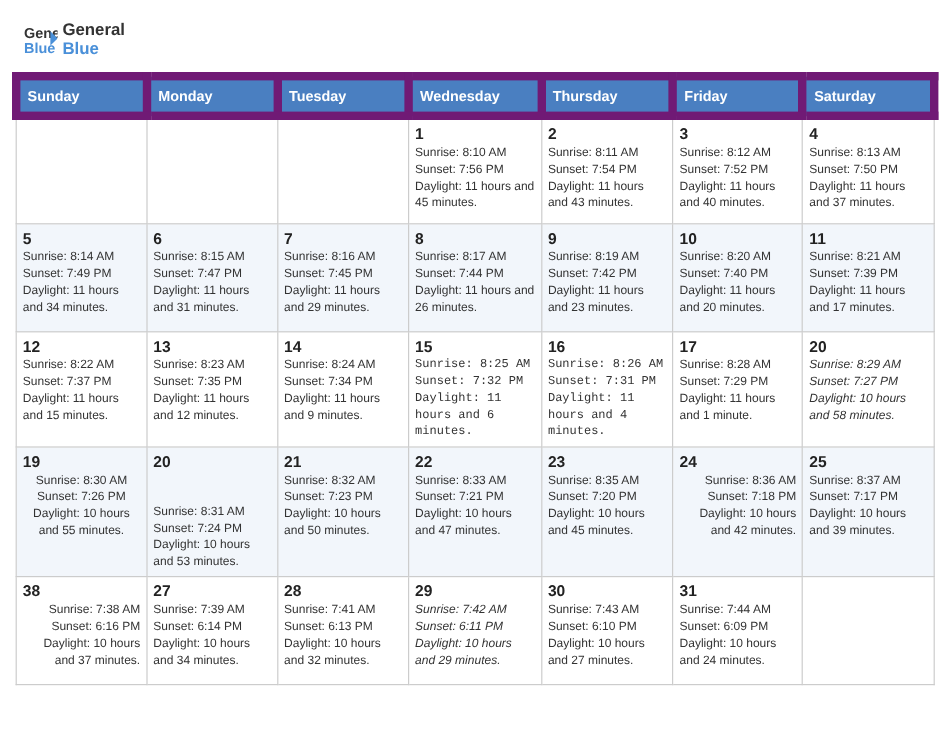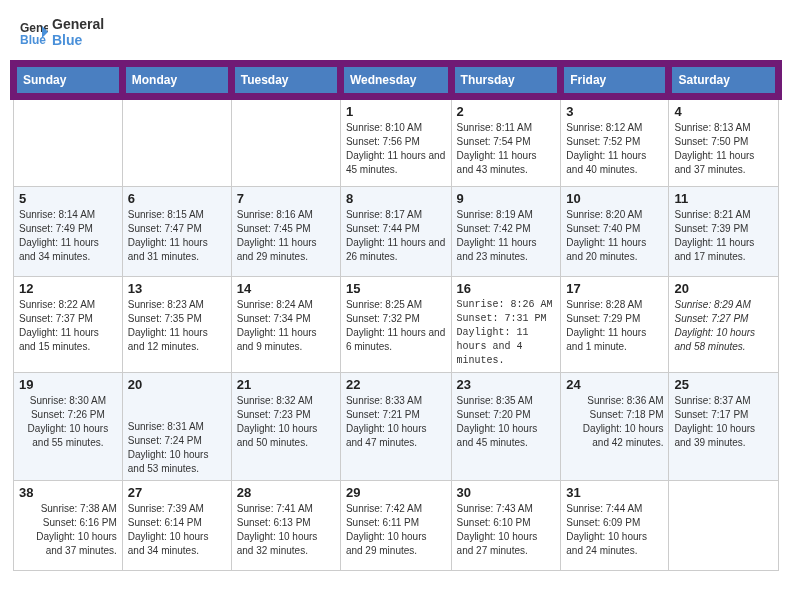--- a/index.html
+++ b/index.html
@@ -201,21 +201,21 @@
 Daylight: 11 hours and 12 minutes.</div>
         </td>
         <td>
           <div class="day-number">14</div>
           <div class="day-info" style="white-space: pre-line;">Sunrise: 8:24 AM
 Sunset: 7:34 PM
 Daylight: 11 hours and 9 minutes.</div>
         </td>
         <td>
           <div class="day-number">15</div>
-          <div class="day-info" style="white-space: pre-line;">Sunrise: 8:25 AM
+          <div class="day-info" style="white-space: pre-line; font-family: Liberation Mono, monospace;">Sunrise: 8:25 AM
 Sunset: 7:32 PM
 Daylight: 11 hours and 6 minutes.</div>
         </td>
         <td>
           <div class="day-number">16</div>
           <div class="day-info" style="white-space: pre-line; font-family: Liberation Mono, monospace;">Sunrise: 8:26 AM
 Sunset: 7:31 PM
 Daylight: 11 hours and 4 minutes.</div>
         </td>
         <td>
@@ -289,21 +289,21 @@
 Daylight: 10 hours and 34 minutes.</div>
         </td>
         <td>
           <div class="day-number">28</div>
           <div class="day-info" style="white-space: pre-line;">Sunrise: 7:41 AM
 Sunset: 6:13 PM
 Daylight: 10 hours and 32 minutes.</div>
         </td>
         <td>
           <div class="day-number">29</div>
-          <div class="day-info" style="white-space: pre-line;">Sunrise: 7:42 AM
+          <div class="day-info" style="white-space: pre-line; font-style: italic;">Sunrise: 7:42 AM
 Sunset: 6:11 PM
 Daylight: 10 hours and 29 minutes.</div>
         </td>
         <td>
           <div class="day-number">30</div>
           <div class="day-info" style="white-space: pre-line;">Sunrise: 7:43 AM
 Sunset: 6:10 PM
 Daylight: 10 hours and 27 minutes.</div>
         </td>
         <td>

